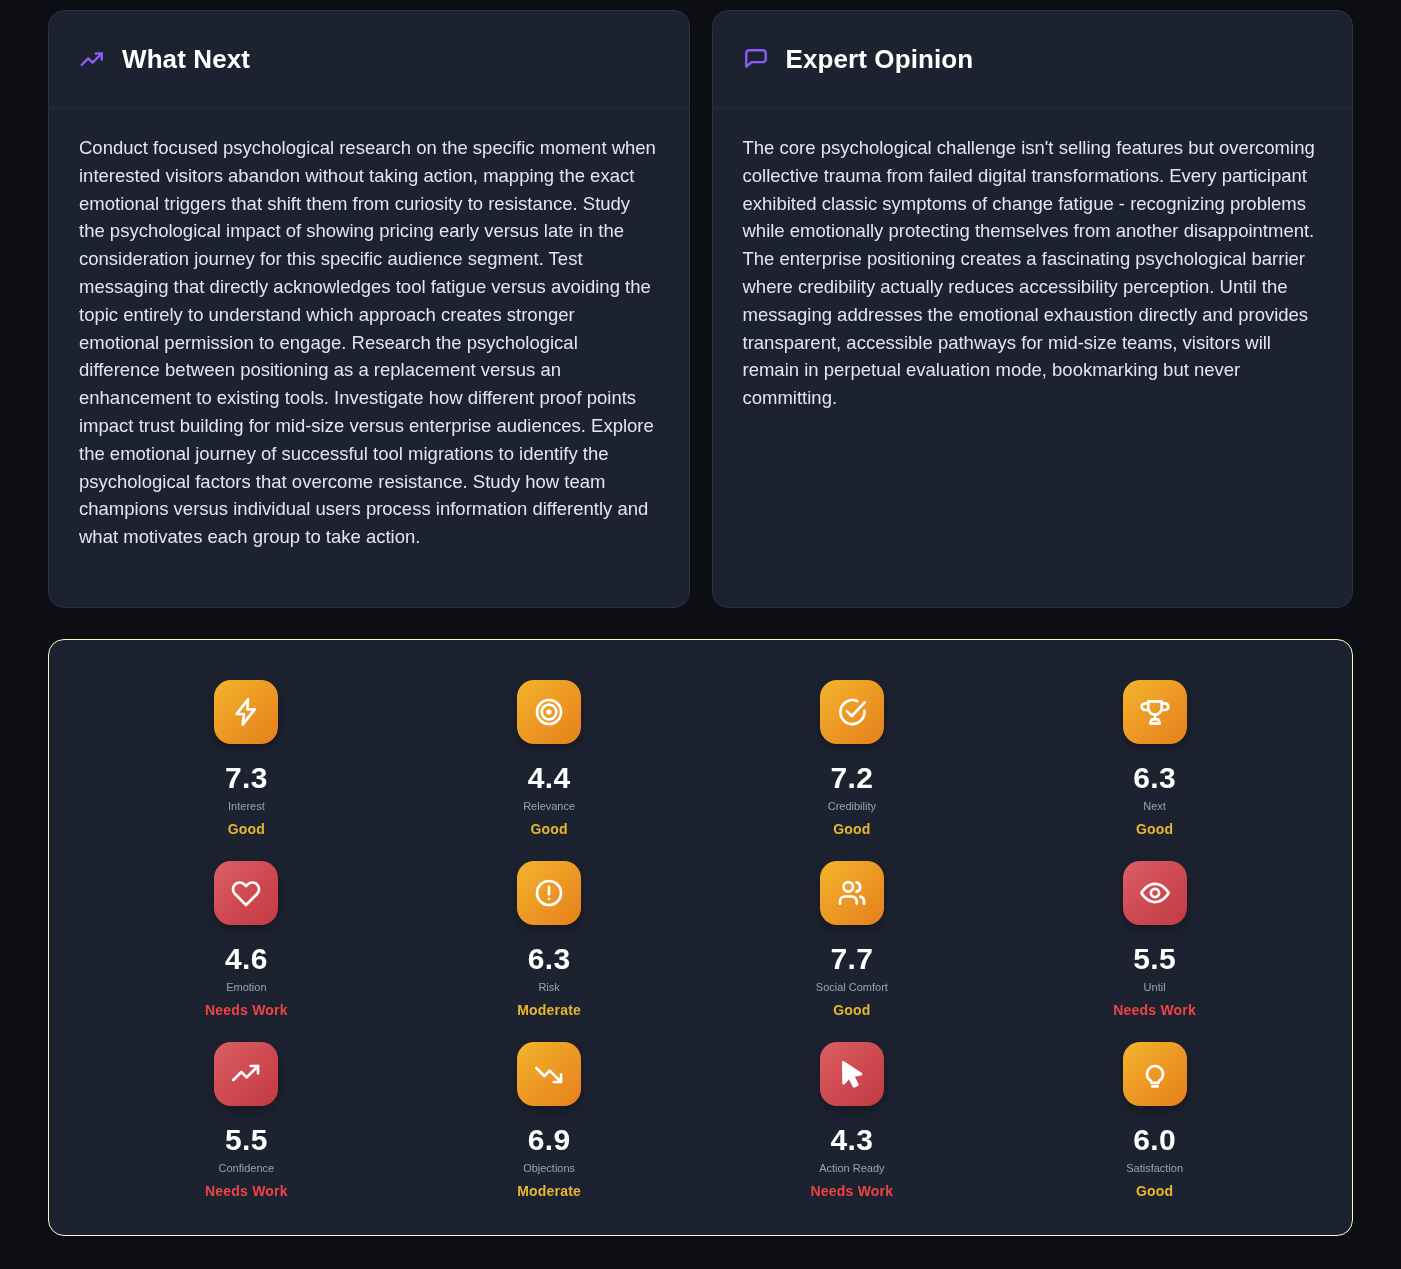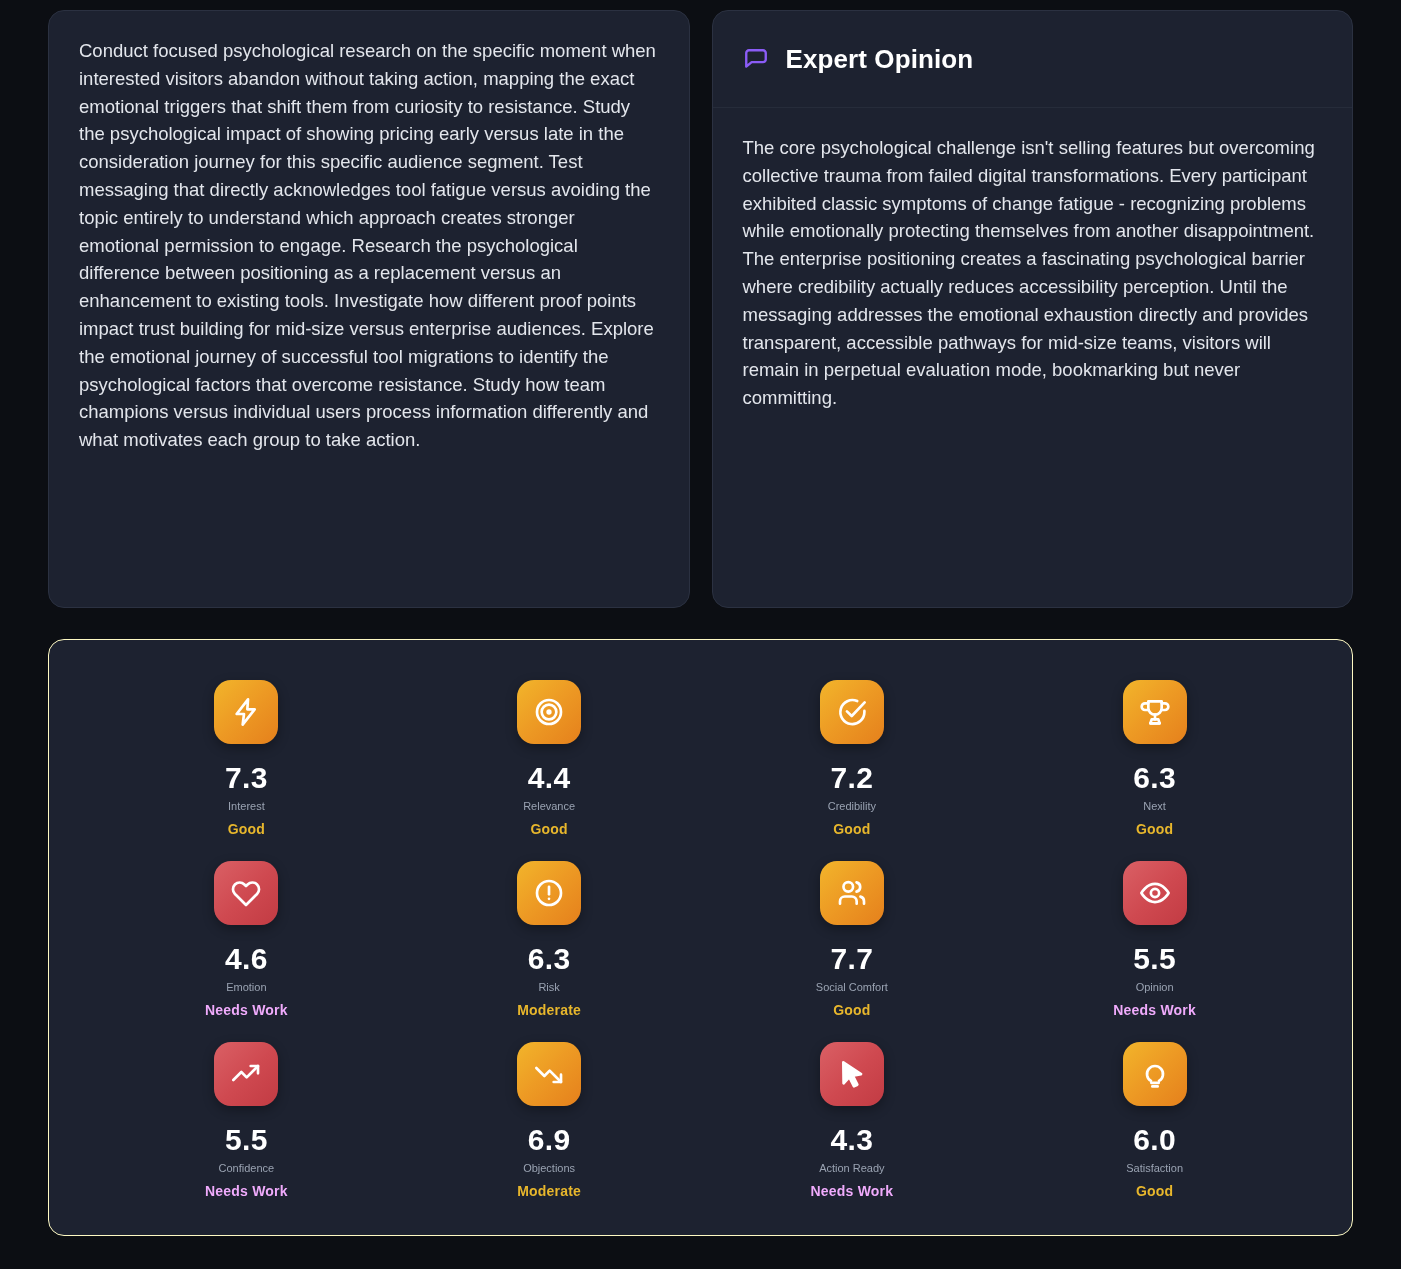--- a/index.html
+++ b/index.html
@@ -134,30 +134,39 @@
   }
 
   .metric-status {
     margin-top: 9px;
     font-size: 14px;
     font-weight: bold;
     letter-spacing: 0.2px;
   }
   .tone-good .metric-status,
   .tone-moderate .metric-status { color: #e8b72c; }
-  .tone-needswork .metric-status { color: #f0abfc; }
+  .tone-needswork .metric-status { color: #ef4444; }
 </style>
 </head>
 <body>
 
 <div class="page">
 
   <div class="top-row">
 
     <section class="card" id="card-what-next">
+      <div class="card-header">
+        <span class="hdr-icon">
+          <svg width="26" height="26" viewBox="0 0 24 24" fill="none" stroke="#8b5cf6" stroke-width="2.2" stroke-linecap="round" stroke-linejoin="round">
+            <polyline points="2.5,16.5 8.5,10.5 12.5,14.5 21,6"></polyline>
+            <polyline points="15.5,6 21,6 21,11.5"></polyline>
+          </svg>
+        </span>
+        <h2 class="card-title">What Next</h2>
+      </div>
       <div class="card-body">
         <p>Conduct focused psychological research on the specific moment when interested visitors abandon without taking action, mapping the exact emotional triggers that shift them from curiosity to resistance. Study the psychological impact of showing pricing early versus late in the consideration journey for this specific audience segment. Test messaging that directly acknowledges tool fatigue versus avoiding the topic entirely to understand which approach creates stronger emotional permission to engage. Research the psychological difference between positioning as a replacement versus an enhancement to existing tools. Investigate how different proof points impact trust building for mid-size versus enterprise audiences. Explore the emotional journey of successful tool migrations to identify the psychological factors that overcome resistance. Study how team champions versus individual users process information differently and what motivates each group to take action.</p>
       </div>
     </section>
 
     <section class="card" id="card-expert-opinion">
       <div class="card-header">
         <span class="hdr-icon">
           <svg width="26" height="26" viewBox="0 0 24 24" fill="none" stroke="#8b5cf6" stroke-width="2.2" stroke-linecap="round" stroke-linejoin="round">
             <path d="M21 11.5a2.5 2.5 0 0 1-2.5 2.5H8l-5 4V5.5A2.5 2.5 0 0 1 5.5 3h13A2.5 2.5 0 0 1 21 5.5z"></path>
@@ -258,21 +267,21 @@
           <div class="metric-status">Good</div>
         </div>
         <div class="metric tone-needswork">
           <div class="metric-icon">
             <svg width="32" height="32" viewBox="0 0 24 24" fill="none" stroke="#ffffff" stroke-width="2" stroke-linecap="round" stroke-linejoin="round">
               <path d="M1.8 12S5.5 5.2 12 5.2 22.2 12 22.2 12 18.5 18.8 12 18.8 1.8 12 1.8 12z"></path>
               <circle cx="12" cy="12" r="3.1"></circle>
             </svg>
           </div>
           <div class="metric-value">5.5</div>
-          <div class="metric-label">Opinion</div>
+          <div class="metric-label">Until</div>
           <div class="metric-status">Needs Work</div>
         </div>
         <div class="metric tone-needswork">
           <div class="metric-icon">
             <svg width="32" height="32" viewBox="0 0 24 24" fill="none" stroke="#ffffff" stroke-width="2" stroke-linecap="round" stroke-linejoin="round">
               <polyline points="2.5,16.5 8.5,10.5 12.5,14.5 21,6"></polyline>
               <polyline points="15.5,6 21,6 21,11.5"></polyline>
             </svg>
           </div>
           <div class="metric-value">5.5</div>

